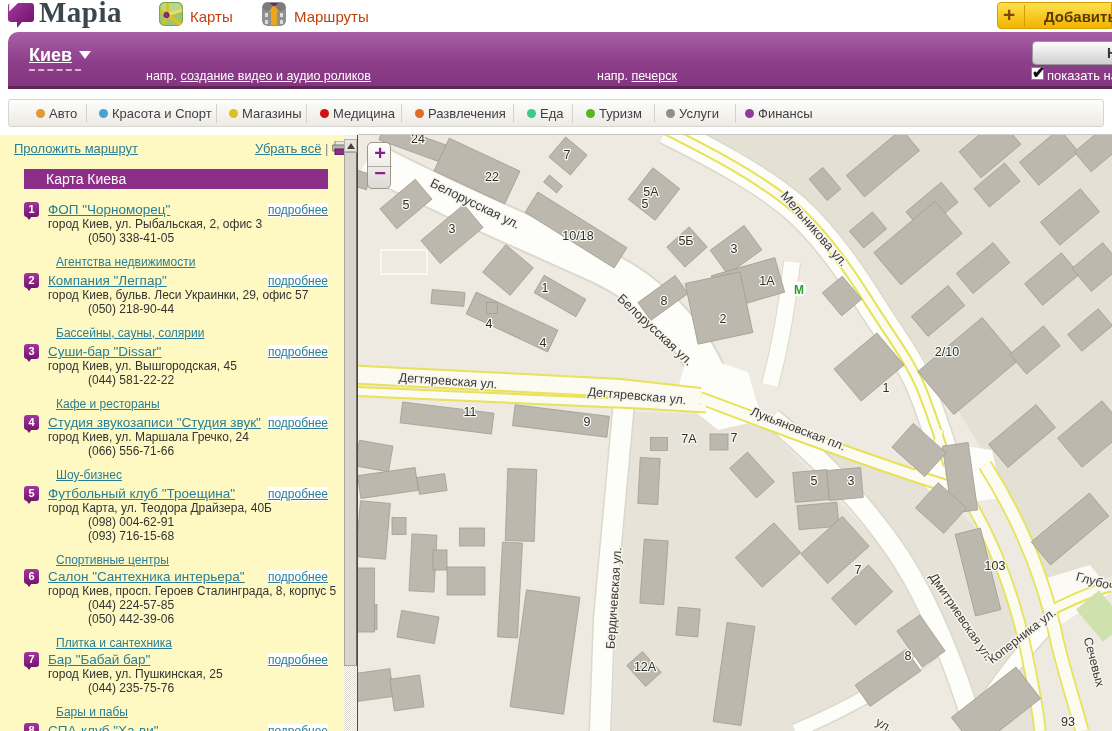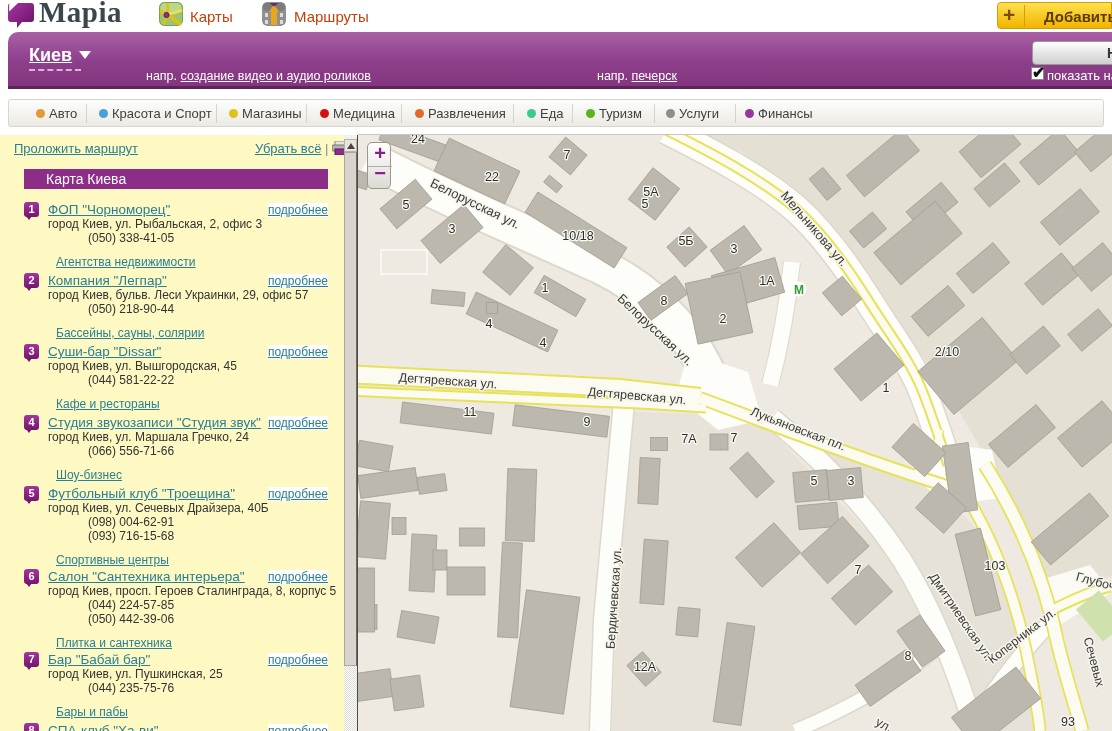--- a/index.html
+++ b/index.html
@@ -204,21 +204,21 @@
 <div class="iname"><a href="#">Студия звукозаписи "Студия звук"</a></div>
 <a class="more" href="#">подробнее</a>
 <div class="iaddr">город Киев, ул. Маршала Гречко, 24</div>
 <div class="iphone">(066) 556-71-66</div>
 <div class="icat"><a href="#">Шоу-бизнес</a></div>
 </div>
 <div class="item two" style="top:486px">
 <div class="mark"><span>5</span></div>
 <div class="iname"><a href="#">Футбольный клуб "Троещина"</a></div>
 <a class="more" href="#">подробнее</a>
-<div class="iaddr">город Киев, ул. Сечевых Драйзера, 40Б</div>
+<div class="iaddr">город Карта, ул. Теодора Драйзера, 40Б</div>
 <div class="iphone">(098) 004-62-91</div>
 <div class="iphone">(093) 716-15-68</div>
 <div class="icat"><a href="#">Спортивные центры</a></div>
 </div>
 <div class="item two" style="top:569px">
 <div class="mark"><span>6</span></div>
 <div class="iname"><a href="#">Салон "Сантехника интерьера"</a></div>
 <a class="more" href="#">подробнее</a>
 <div class="iaddr">город Киев, просп. Героев Сталинграда, 8, корпус 5</div>
 <div class="iphone">(044) 224-57-85</div>

